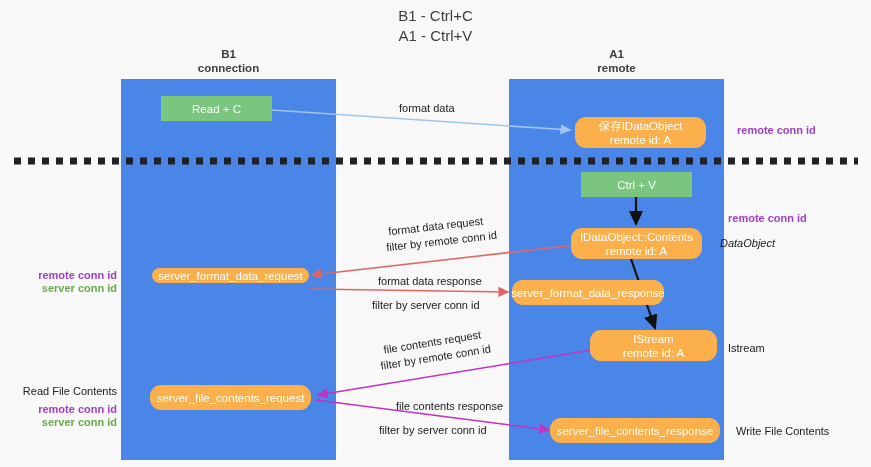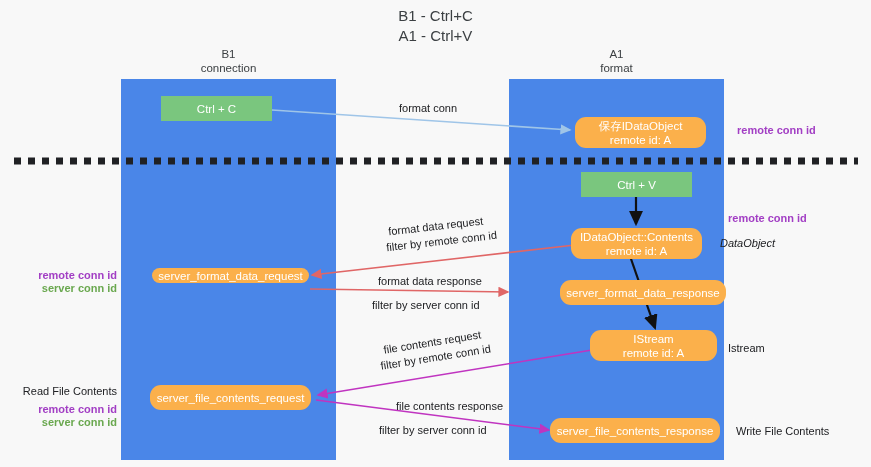--- a/index.html
+++ b/index.html
@@ -32,20 +32,21 @@
     position: absolute;
     background: #4a86e8;
   }
   .lane-title {
     position: absolute;
     text-align: center;
     color: #3c4043;
     font-size: 11.5px;
     line-height: 13.5px;
     white-space: pre-line;
+    font-weight: bold;
   }
   
   .doc-title {
     position: absolute;
     left: 0;
     top: 6px;
     width: 871px;
     text-align: center;
     color: #3c4043;
     font-size: 15px;
@@ -90,21 +91,21 @@
 
   <div class="doc-title">B1 - Ctrl+C
 A1 - Ctrl+V</div>
 
   <div class="lane" style="left:121px; top:79px; width:215px; height:381px;"></div>
   <div class="lane" style="left:509px; top:79px; width:215px; height:381px;"></div>
 
   <div class="lane-title" style="left:121px; top:48px; width:215px;">B1
 connection</div>
   <div class="lane-title" style="left:509px; top:48px; width:215px;">A1
-format</div>
+remote</div>
 
   <svg id="wires" viewBox="0 0 871 467">
     <defs>
       <marker id="ah-blue" markerWidth="7" markerHeight="7" refX="6" refY="3.2" orient="auto">
         <path d="M0,0 L7,3.2 L0,6.4 z" fill="#9fc5e8"></path>
       </marker>
       <marker id="ah-red" markerWidth="7" markerHeight="7" refX="6" refY="3.2" orient="auto">
         <path d="M0,0 L7,3.2 L0,6.4 z" fill="#e06666"></path>
       </marker>
       <marker id="ah-magenta" markerWidth="7" markerHeight="7" refX="6" refY="3.2" orient="auto">
@@ -126,59 +127,59 @@
     <line x1="310" y1="289" x2="508" y2="292" stroke="#e06666" stroke-width="1.6" marker-end="url(#ah-red)"></line>
 
     <line x1="630" y1="256" x2="655" y2="328" stroke="#111111" stroke-width="2.2" marker-end="url(#ah-black)"></line>
 
     <line x1="592" y1="350" x2="318" y2="395" stroke="#c034c0" stroke-width="1.6" marker-end="url(#ah-magenta)"></line>
 
     <line x1="316" y1="400" x2="549" y2="430" stroke="#c034c0" stroke-width="1.6" marker-end="url(#ah-magenta)"></line>
   </svg>
 
   <div class="node green" style="left:161px; top:96px; width:111px; height:25px;">
-    <span>Ctrl + C</span>
+    <span>Read + C</span>
   </div>
 
   <div class="node orange" style="left:575px; top:117px; width:131px; height:31px;">
     <span>保存IDataObject</span>
     <span class="l2">remote id: A</span>
   </div>
 
   <div class="node green" style="left:581px; top:172px; width:111px; height:25px;">
     <span>Ctrl + V</span>
   </div>
 
   <div class="node orange" style="left:571px; top:228px; width:131px; height:31px;">
     <span>IDataObject::Contents</span>
     <span class="l2">remote id: A</span>
   </div>
 
   <div class="node orange" style="left:152px; top:268px; width:157px; height:15px;">
     <span>server_format_data_request</span>
   </div>
 
-  <div class="node orange" style="left:512px; top:280px; width:166px; height:25px;margin-left:48px;">
+  <div class="node orange" style="left:512px; top:280px; width:152px; height:25px;">
     <span>server_format_data_response</span>
   </div>
 
   <div class="node orange" style="left:590px; top:330px; width:127px; height:31px;">
     <span>IStream</span>
     <span class="l2">remote id: A</span>
   </div>
 
   <div class="node orange" style="left:150px; top:385px; width:161px; height:25px;">
     <span>server_file_contents_request</span>
   </div>
 
   <div class="node orange" style="left:550px; top:418px; width:170px; height:25px;">
     <span>server_file_contents_response</span>
   </div>
 
-  <div class="tx" style="left:399px; top:101px;">format conn</div>
+  <div class="tx" style="left:399px; top:101px;">format data</div>
 
   <div class="tx" style="left:388px; top:219px; transform: rotate(-6.5deg);">
     <span class="seg">format data request</span>
   </div>
   <div class="tx" style="left:386px; top:234px; transform: rotate(-6.5deg);">
     <span class="seg">filter by </span><span class="seg purple bold">remote conn id</span>
   </div>
 
   <div class="tx" style="left:378px; top:274px;">format data response</div>
   <div class="tx" style="left:372px; top:298px;">

